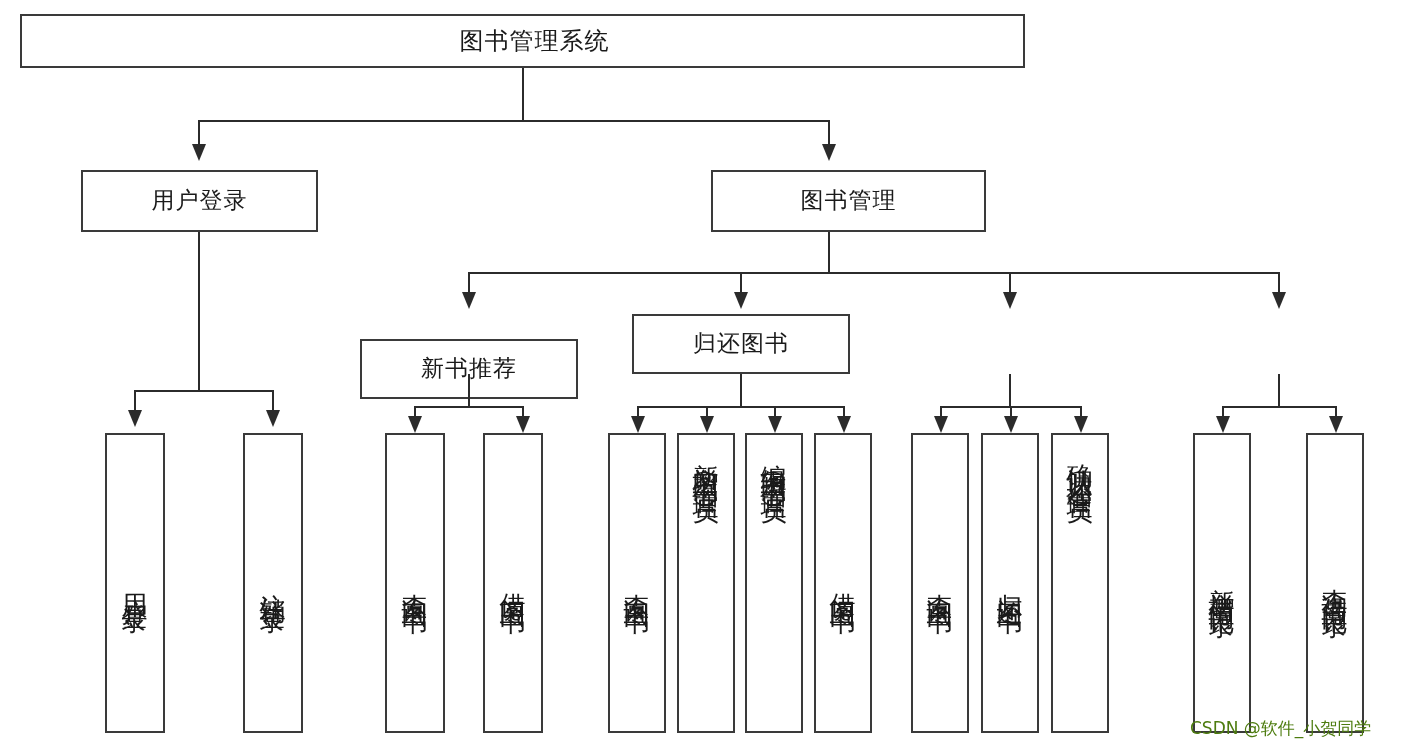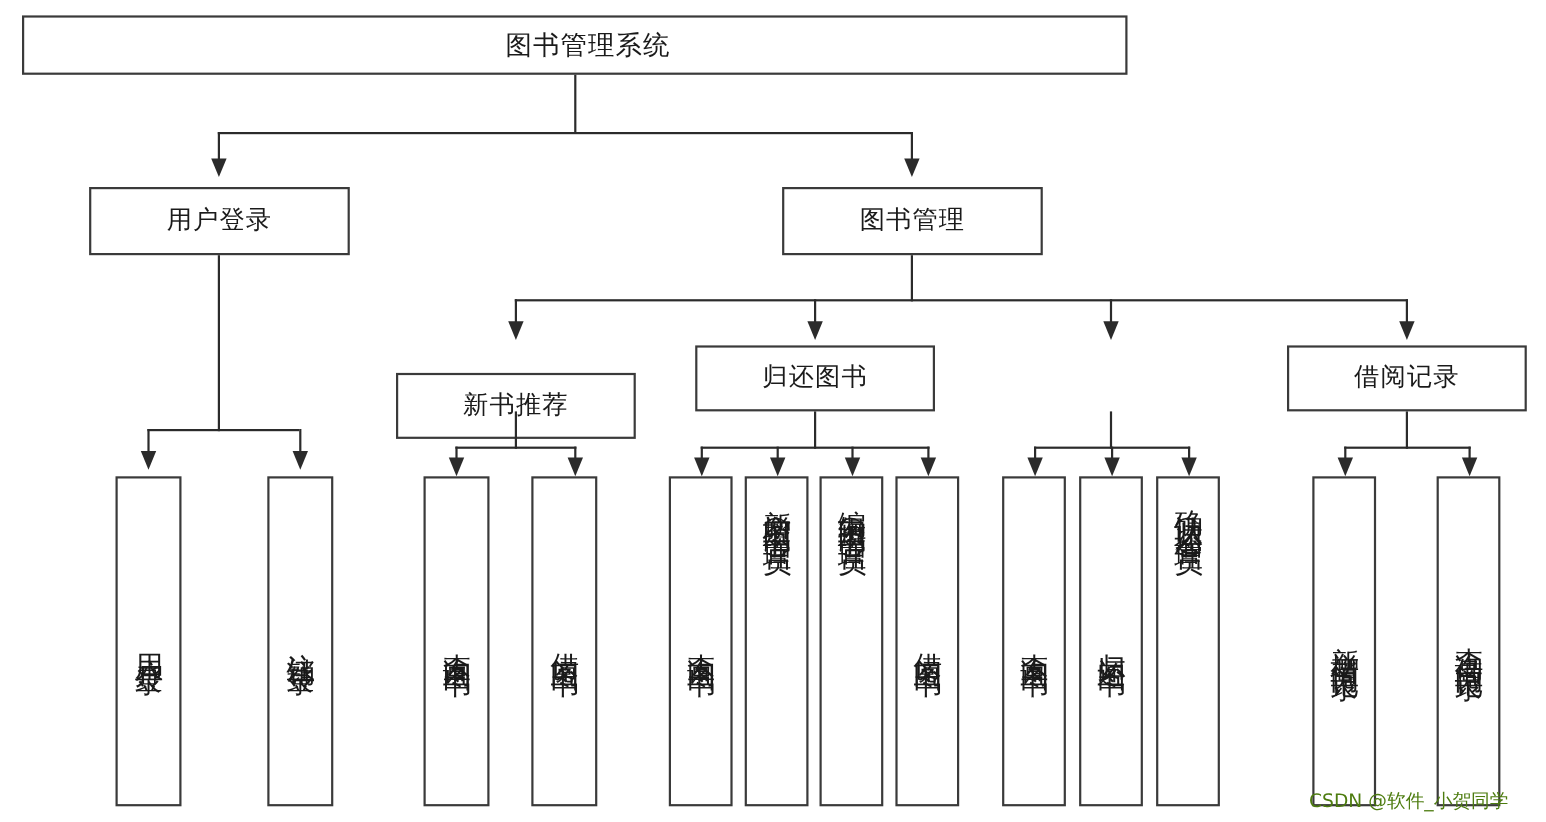--- a/index.html
+++ b/index.html
@@ -97,21 +97,21 @@
   <div class="hline" style="left:198px;top:120px;width:632px;height:2px;"></div>
   <div class="vline" style="left:198px;top:120px;width:2px;height:26px;"></div>
   <div class="arrow" style="left:192px;top:144px;"></div>
   <div class="vline" style="left:828px;top:120px;width:2px;height:26px;"></div>
   <div class="arrow" style="left:822px;top:144px;"></div>
 
   <div class="node horiz" style="left:81px;top:170px;width:237px;height:62px;">
     <span class="label">用户登录</span>
   </div>
 
-  <div class="node horiz" style="left:711px;top:170px;width:237px;height:62px;">
+  <div class="node horiz" style="left:711px;top:170px;width:275px;height:62px;">
     <span class="label">图书管理</span>
   </div>
 
   <div class="vline" style="left:198px;top:232px;width:2px;height:160px;"></div>
   <div class="hline" style="left:134px;top:390px;width:138px;height:2px;"></div>
   <div class="vline" style="left:134px;top:390px;width:2px;height:22px;"></div>
   <div class="arrow" style="left:128px;top:410px;"></div>
   <div class="vline" style="left:272px;top:390px;width:2px;height:22px;"></div>
   <div class="arrow" style="left:266px;top:410px;"></div>
 
@@ -128,23 +128,20 @@
   <div class="arrow" style="left:1003px;top:292px;"></div>
 
   <div class="vline" style="left:1278px;top:272px;width:2px;height:22px;"></div>
   <div class="arrow" style="left:1272px;top:292px;"></div>
 
   <div class="node horiz" style="left:360px;top:314px;width:218px;height:60px;margin-top:25px;">
     <span class="label">新书推荐</span>
   </div>
   <div class="node horiz" style="left:632px;top:314px;width:218px;height:60px;">
     <span class="label">归还图书</span>
-  </div>
-  <div class="node horiz" style="left:1170px;top:314px;width:218px;height:60px;">
-    <span class="label">借阅记录</span>
   </div>
 
   <div class="vline" style="left:468px;top:374px;width:2px;height:34px;"></div>
   <div class="hline" style="left:414px;top:406px;width:110px;height:2px;"></div>
   <div class="vline" style="left:414px;top:406px;width:2px;height:16px;"></div>
   <div class="arrow" style="left:408px;top:416px;"></div>
   <div class="vline" style="left:522px;top:406px;width:2px;height:16px;"></div>
   <div class="arrow" style="left:516px;top:416px;"></div>
 
   <div class="vline" style="left:740px;top:374px;width:2px;height:34px;"></div>

